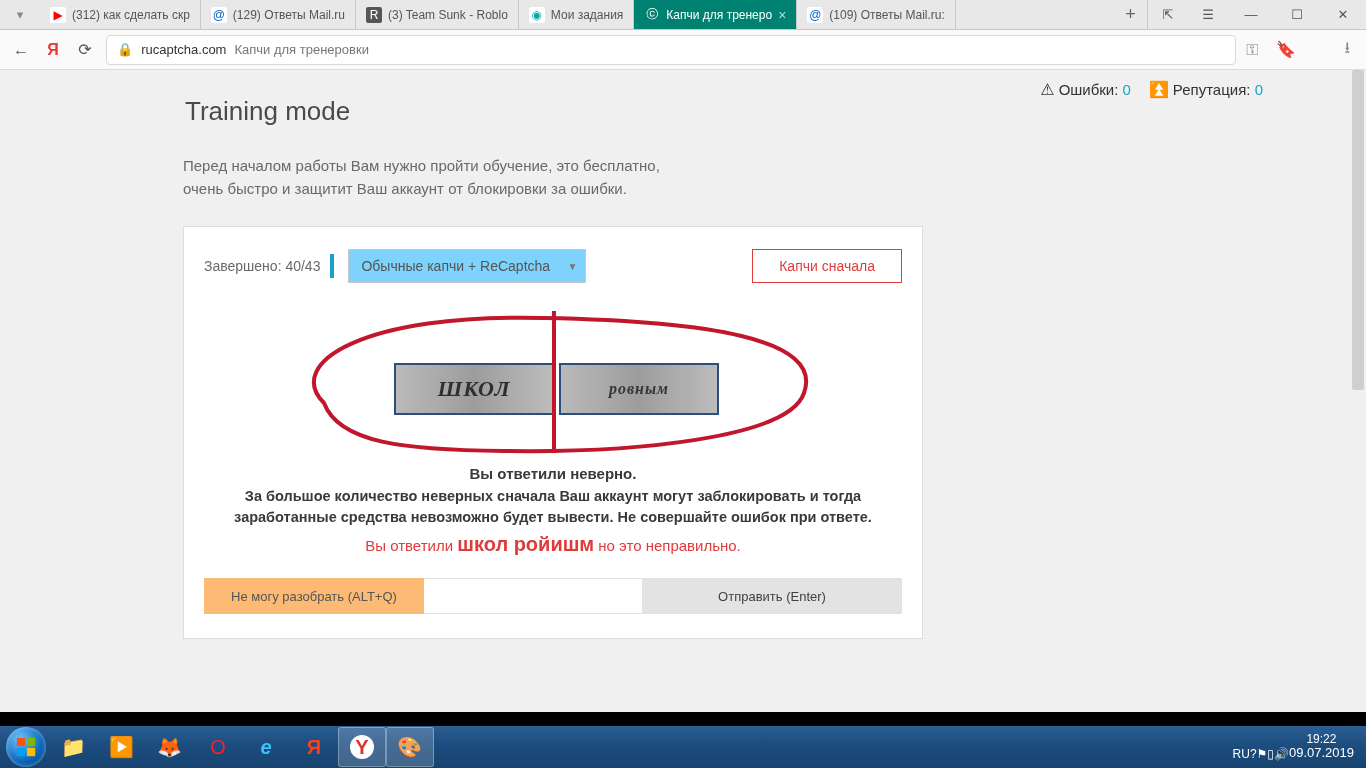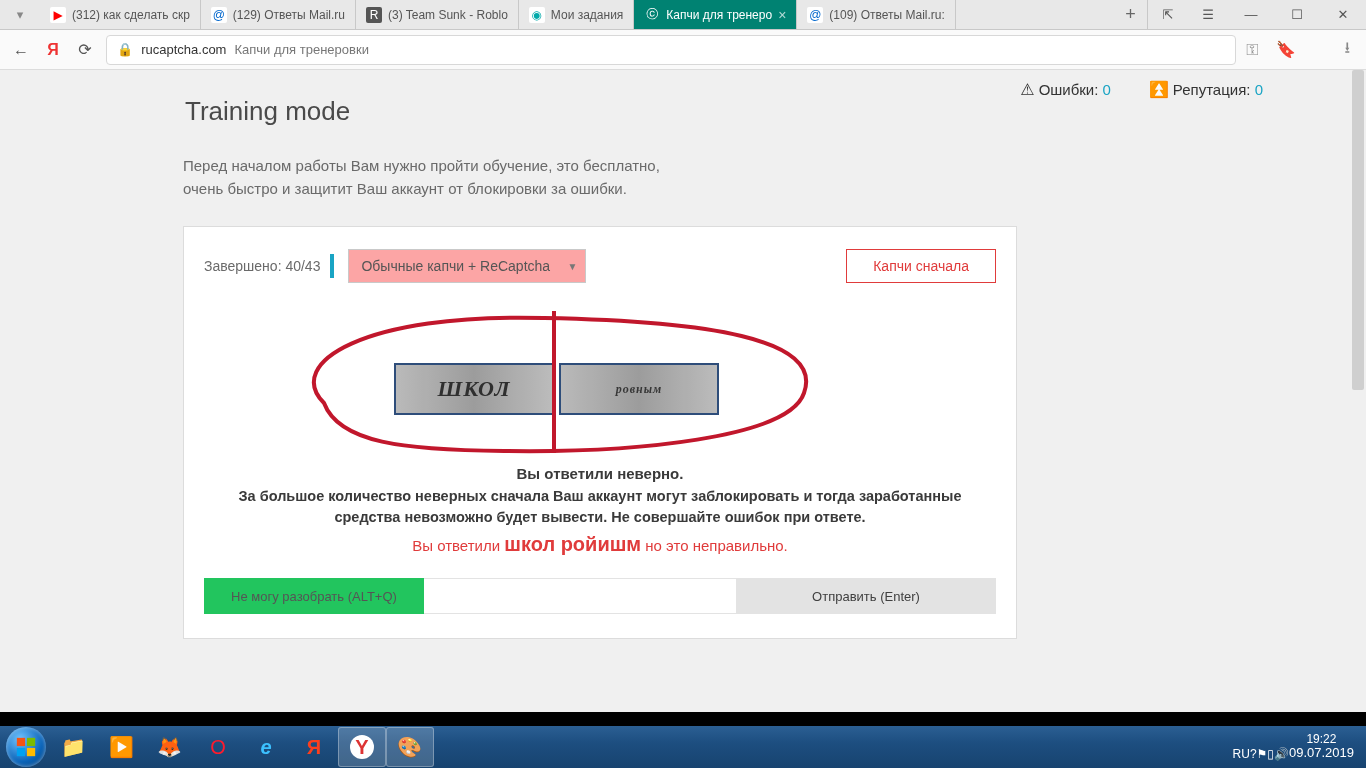--- a/index.html
+++ b/index.html
@@ -21,43 +21,43 @@
 .addrbar{height:40px;display:flex;align-items:center;padding:0 10px;gap:10px;border-bottom:1px solid #dcdcdc;background:#fafafa}
 .addrbar .nav-ico{width:22px;text-align:center;color:#555;font-size:16px}
 .omnibox{flex:1;height:30px;border:1px solid #d8d8d8;border-radius:4px;background:#fff;display:flex;align-items:center;padding:0 10px;gap:8px;color:#555}
 .omnibox .lock{color:#8a8a8a}
 .omnibox .host{color:#333}
 .omnibox .path{color:#777}
 .addr-right{display:flex;align-items:center;gap:18px;color:#888;font-size:16px;padding-right:6px}
 
 .page-outer{position:absolute;top:70px;left:0;right:0;bottom:42px;background:#f0f0f0;display:flex;justify-content:center;overflow:hidden}
 .page{width:1280px;background:#f0f0f0;position:relative}
-.stats-bar{position:absolute;right:60px;top:10px;display:flex;gap:38px;align-items:center;color:#333;font-size:15px}
+.stats-bar{position:absolute;right:60px;top:10px;display:flex;gap:18px;align-items:center;color:#333;font-size:15px}
 .stats-bar .ico{font-size:16px;margin-right:4px}
 .stats-bar .val{color:#19a4c4}
 .card-wrap{position:absolute;left:140px;top:26px}
 h2.tm{font-weight:400;font-size:26px;color:#4a4a4a;margin:0 0 28px 2px}
 .intro{font-size:15px;color:#6a6a6a;line-height:1.5;width:520px;margin-bottom:26px}
-.panel{width:834px;background:#fff;border:1px solid #dcdcdc;padding:22px 20px 24px}
+.panel{width:740px;background:#fff;border:1px solid #dcdcdc;padding:22px 20px 24px}
 .panel-top{display:flex;align-items:center;gap:14px}
 .done{color:#6a6a6a;font-size:14px;border-right:4px solid #19a4c4;padding:4px 10px 4px 0}
-.sel{height:34px;border:1px solid #c9c9c9;background:#fca5a5;color:#555;padding:0 26px 0 12px;font-size:14px;position:relative;display:flex;align-items:center;min-width:238px}
+.sel{height:34px;border:1px solid #c9c9c9;background:#7dd3fc;color:#555;padding:0 26px 0 12px;font-size:14px;position:relative;display:flex;align-items:center;min-width:238px}
 .sel:after{content:"▼";position:absolute;right:8px;font-size:10px;color:#777}
 .restart{margin-left:auto;height:34px;border:1px solid #e03b3b;color:#e03b3b;background:#fff;padding:0 26px;font-size:14px;display:flex;align-items:center}
 .captcha-zone{position:relative;height:160px;margin-top:20px}
 .cap-row{position:absolute;left:190px;top:60px;display:flex;gap:5px}
 .cap-img{width:160px;height:52px;background:linear-gradient(90deg,#bdbdbd,#9e9e9e,#bfbfbf);border:2px solid #2a4a7a;display:flex;align-items:center;justify-content:center;font-family:Georgia,serif;font-style:italic;font-weight:bold;color:#2b2b2b;letter-spacing:1px;font-size:22px;filter:blur(.3px) contrast(.95)}
-.cap-img.r{color:#333;font-size:12px}
+.cap-img.r{color:#333;font-size:16px}
 .scribble{position:absolute;left:0;top:0;width:740px;height:160px;pointer-events:none}
 .msg1{text-align:center;font-weight:700;color:#3a3a3a;font-size:15px;margin-top:2px}
 .msg2{text-align:center;font-weight:700;color:#3a3a3a;font-size:14.5px;line-height:1.45;margin-top:4px}
 .msg3{text-align:center;color:#e03b3b;font-size:15px;margin-top:5px}
 .msg3 b{font-size:20px}
 .btn-row{display:flex;margin-top:22px;height:36px}
-.btn-gray{flex:0 0 220px;background:#22c55e;color:#555;display:flex;align-items:center;justify-content:center;font-size:13px}
+.btn-gray{flex:0 0 220px;background:#fdba74;color:#555;display:flex;align-items:center;justify-content:center;font-size:13px}
 .btn-input{flex:1;background:#fff;border-top:1px solid #e3e3e3;border-bottom:1px solid #e3e3e3}
 .btn-send{flex:0 0 260px;background:#e3e3e3;color:#404040;display:flex;align-items:center;justify-content:center;font-size:13px}
 
 .blackbar{position:absolute;left:0;right:0;bottom:42px;height:14px;background:#000}
 
 .taskbar{position:absolute;left:0;right:0;bottom:0;height:42px;background:linear-gradient(#2b5f93,#1d4e80 40%,#17436f);display:flex;align-items:center;padding:0 6px;color:#fff}
 .start{width:40px;height:40px;border-radius:50%;background:radial-gradient(circle at 35% 30%,#6fc3ff,#0a63b8 60%,#053a6f);display:flex;align-items:center;justify-content:center;margin-right:4px;box-shadow:inset 0 0 4px rgba(255,255,255,.5)}
 .start svg{width:22px;height:22px}
 .tb-ico{width:48px;height:40px;display:flex;align-items:center;justify-content:center;font-size:20px}
 .tb-ico.active{background:rgba(255,255,255,.18);border-radius:3px;box-shadow:inset 0 0 0 1px rgba(255,255,255,.3)}

